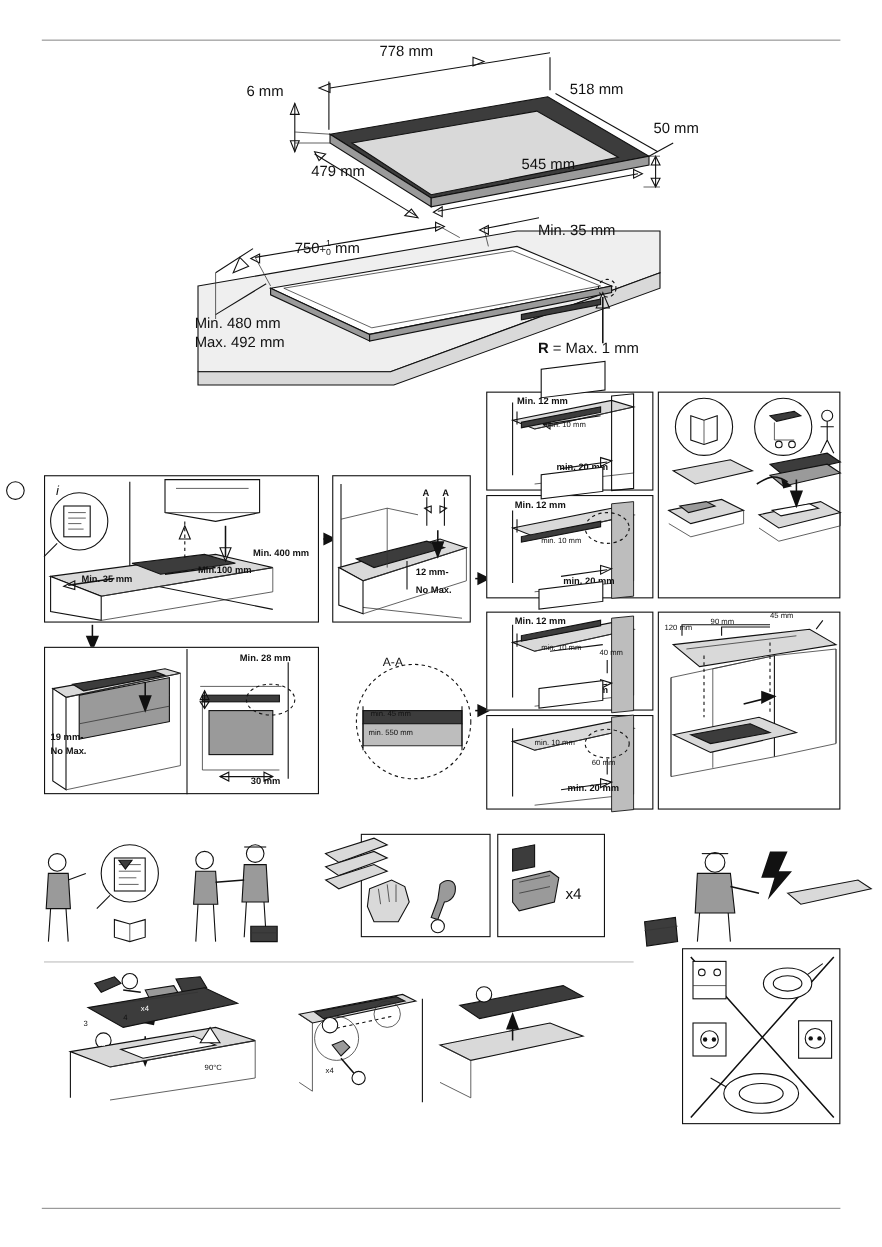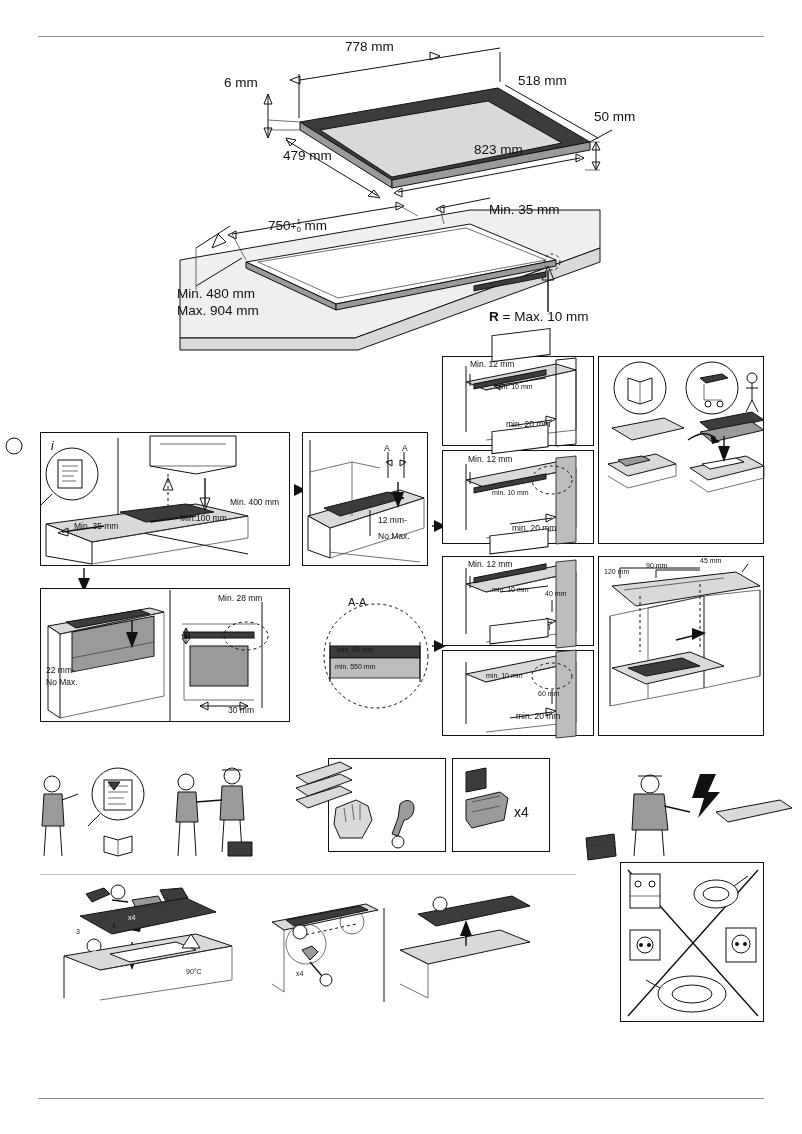--- a/index.html
+++ b/index.html
@@ -35,21 +35,21 @@
     background: #fff;
   }
   .lbl {
     position: absolute;
     font-size: 11px;
     line-height: 1.1;
     white-space: nowrap;
     color: #111;
   }
   .lbl.big { font-size: 13.5px; }
-  .lbl.sm  { font-size: 8.5px; }
+  .lbl.sm  { font-size: 8.5px; font-weight: bold; }
   .lbl.xs  { font-size: 7px; }
 
   svg { position: absolute; left: 0; top: 0; overflow: visible; }
   .ln   { stroke: #111; stroke-width: 1; fill: none; }
   .ln2  { stroke: #111; stroke-width: 1.4; fill: none; }
   .lnthin { stroke: #333; stroke-width: .7; fill: none; }
   .lndash { stroke: #111; stroke-width: 1; fill: none; stroke-dasharray: 3 3; }
   .fillDark  { fill: #3c3c3c; stroke: #111; stroke-width: 1; }
   .fillMid   { fill: #9a9a9a; stroke: #111; stroke-width: 1; }
   .fillLight { fill: #d9d9d9; stroke: #111; stroke-width: 1; }
@@ -102,21 +102,21 @@
       <path class="ln" d="M596,112 L596,140"></path>
       <path class="ln" d="M596,112 L592,120 L600,120 Z" fill="#111" stroke="none"></path>
       <path class="ln" d="M596,140 L592,132 L600,132 Z" fill="#111" stroke="none"></path>
       <path class="lnthin" d="M590,112 L600,112"></path>
       <path class="lnthin" d="M585,140 L600,140"></path>
     </svg>
     <span class="lbl big" style="left:345px; top:40px;">778 mm</span>
     <span class="lbl big" style="left:518px; top:74px;">518 mm</span>
     <span class="lbl big" style="left:224px; top:76px;text-align:center;">6 mm</span>
     <span class="lbl big" style="left:283px; top:149px;">479 mm</span>
-    <span class="lbl big" style="left:474px; top:143px;">823 mm</span>
+    <span class="lbl big" style="left:474px; top:143px;">545 mm</span>
     <span class="lbl big" style="left:594px; top:110px;">50 mm</span>
   </div>
 
   <div>
     <svg width="802" height="160" style="top:190px;">
 
       <polygon class="fillPale" points="180,70 470,20 600,20 600,58 355,148 180,148"></polygon>
       <polygon class="fillLight" points="180,148 355,148 600,58 600,72 358,160 180,160"></polygon>
 
       <polygon class="fillWhite" points="246,72 470,34 556,70 336,114"></polygon>
@@ -142,22 +142,22 @@
 
       <path class="ln2" d="M548,122 L548,80"></path>
       <path class="ln" d="M548,76 L542,90 L554,90 Z" fill="#111" stroke="none"></path>
       <circle cx="552" cy="72" r="8" class="lndash"></circle>
     </svg>
     <span class="lbl big" style="left:268px; top:218px;">
       <span>750</span><span style="font-size:10px;">+</span><span style="display:inline-block; font-size:8px; line-height:8px; text-align:left; vertical-align:middle;"><span style="display:block;">1</span><span style="display:block;">0</span></span> <span>mm</span>
     </span>
     <span class="lbl big" style="left:489px; top:203px;">Min. 35 mm</span>
     <span class="lbl big" style="left:177px; top:287px;text-align:center;">Min. 480 mm</span>
-    <span class="lbl big" style="left:177px; top:304px;">Max. 904 mm</span>
-    <span class="lbl big" style="left:489px; top:310px;"><b>R</b><span> = Max. 10 mm</span></span>
+    <span class="lbl big" style="left:177px; top:304px;">Max. 492 mm</span>
+    <span class="lbl big" style="left:489px; top:310px;"><b>R</b><span> = Max. 1 mm</span></span>
   </div>
 
   <div class="panel" style="left:40px; top:432px; width:250px; height:134px;"></div>
   <svg width="802" height="140" style="top:432px;">
 
     <polygon class="fillWhite" points="150,4 236,4 236,34 196,42 150,34"></polygon>
     <path class="lnthin" d="M150,34 L236,34"></path>
     <path class="lnthin" d="M160,12 L226,12"></path>
 
     <path class="ln" d="M118,6 L118,96"></path>
@@ -247,21 +247,21 @@
     <path class="lnthin" d="M184,50 L184,112 L254,112"></path>
     <path class="ln" d="M186,40 L186,56"></path>
     <path class="ln" d="M186,40 L182,48 L190,48 Z" fill="#111" stroke="none"></path>
     <path class="ln" d="M186,56 L182,50 L190,50 Z" fill="#111" stroke="none"></path>
     <ellipse cx="246" cy="48" rx="22" ry="14" class="lndash"></ellipse>
     <path class="ln" d="M200,118 L248,118"></path>
     <path class="ln" d="M200,118 L208,114 L208,122 Z" fill="#111" stroke="none"></path>
     <path class="ln" d="M248,118 L240,114 L240,122 Z" fill="#111" stroke="none"></path>
   </svg>
   <span class="lbl sm" style="left:218px; top:594px;">Min. 28 mm</span>
-  <span class="lbl sm" style="left:46px; top:666px;">22 mm-</span>
+  <span class="lbl sm" style="left:46px; top:666px;">19 mm-</span>
   <span class="lbl sm" style="left:46px; top:678px;">No Max.</span>
   <span class="lbl sm" style="left:228px; top:706px;">30 mm</span>
 
   <svg width="802" height="140" style="top:588px;">
     <circle cx="376" cy="68" r="52" class="lndash"></circle>
     <rect x="330" y="58" width="90" height="12" class="fillDark"></rect>
     <rect x="330" y="70" width="90" height="20" class="hatch"></rect>
     <path class="ln" d="M330,54 L330,94 M420,54 L420,94"></path>
   </svg>
   <span class="lbl" style="left:348px; top:596px; font-size:11px;">A-A</span>

